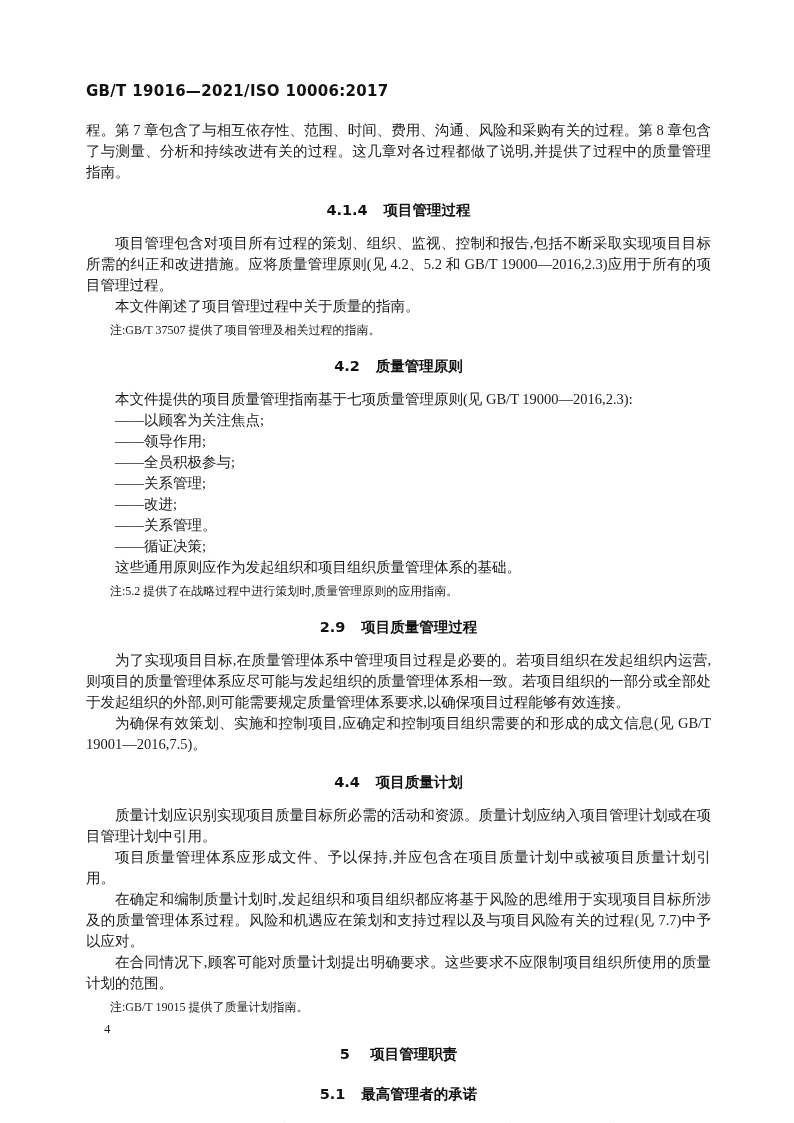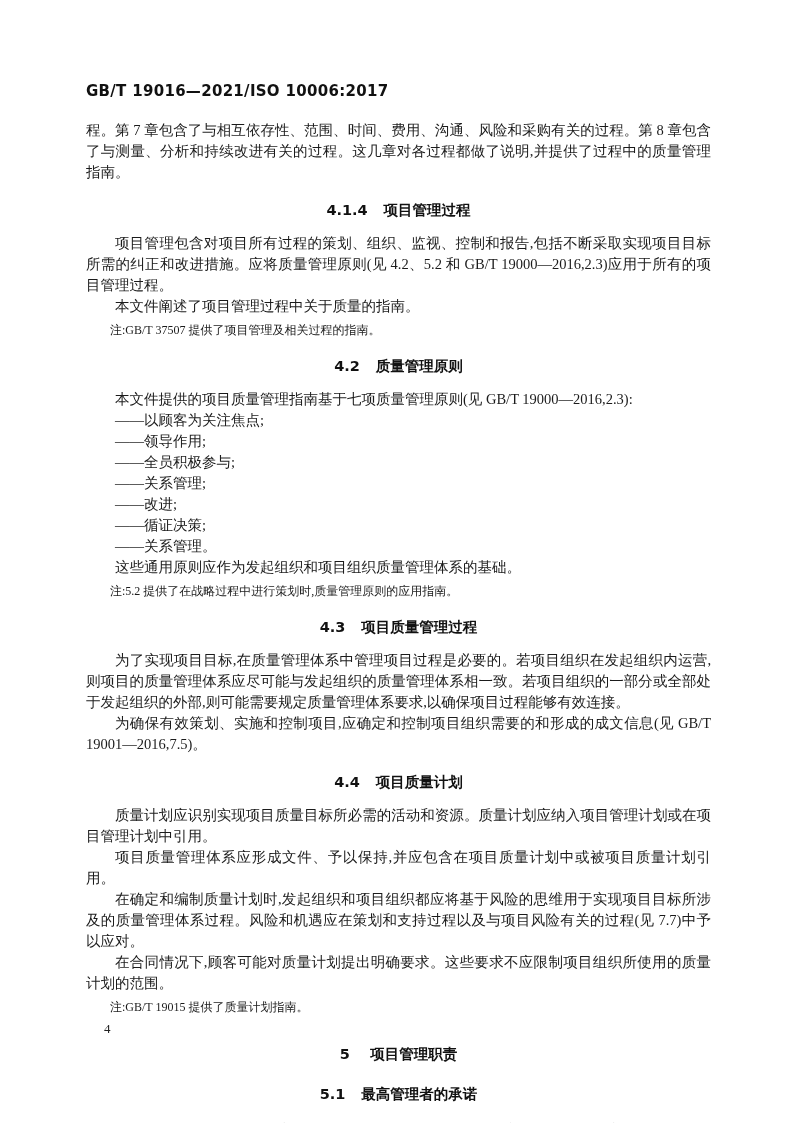--- a/index.html
+++ b/index.html
@@ -87,27 +87,27 @@
 
     <div class="heading">
       <span class="num">4.2</span><span>质量管理原则</span>
     </div>
     <p class="para indent">本文件提供的项目质量管理指南基于七项质量管理原则(见 GB/T 19000—2016,2.3):</p>
     <div class="dash-item">——以顾客为关注焦点;</div>
     <div class="dash-item">——领导作用;</div>
     <div class="dash-item">——全员积极参与;</div>
     <div class="dash-item">——关系管理;</div>
     <div class="dash-item">——改进;</div>
+    <div class="dash-item">——关系管理。</div>
     <div class="dash-item">——循证决策;</div>
-    <div class="dash-item">——关系管理。</div>
     <p class="para indent">这些通用原则应作为发起组织和项目组织质量管理体系的基础。</p>
     <div class="note">注:5.2 提供了在战略过程中进行策划时,质量管理原则的应用指南。</div>
 
     <div class="heading">
-      <span class="num">4.3</span><span>项目质量管理过程</span>
+      <span class="num">2.9</span><span>项目质量管理过程</span>
     </div>
     <p class="para indent">为了实现项目目标,在质量管理体系中管理项目过程是必要的。若项目组织在发起组织内运营,则项目的质量管理体系应尽可能与发起组织的质量管理体系相一致。若项目组织的一部分或全部处于发起组织的外部,则可能需要规定质量管理体系要求,以确保项目过程能够有效连接。</p>
     <p class="para indent">为确保有效策划、实施和控制项目,应确定和控制项目组织需要的和形成的成文信息(见 GB/T 19001—2016,7.5)。</p>
 
     <div class="heading">
       <span class="num">4.4</span><span>项目质量计划</span>
     </div>
     <p class="para indent">质量计划应识别实现项目质量目标所必需的活动和资源。质量计划应纳入项目管理计划或在项目管理计划中引用。</p>
     <p class="para indent">项目质量管理体系应形成文件、予以保持,并应包含在项目质量计划中或被项目质量计划引用。</p>
     <p class="para indent">在确定和编制质量计划时,发起组织和项目组织都应将基于风险的思维用于实现项目目标所涉及的质量管理体系过程。风险和机遇应在策划和支持过程以及与项目风险有关的过程(见 7.7)中予以应对。</p>

